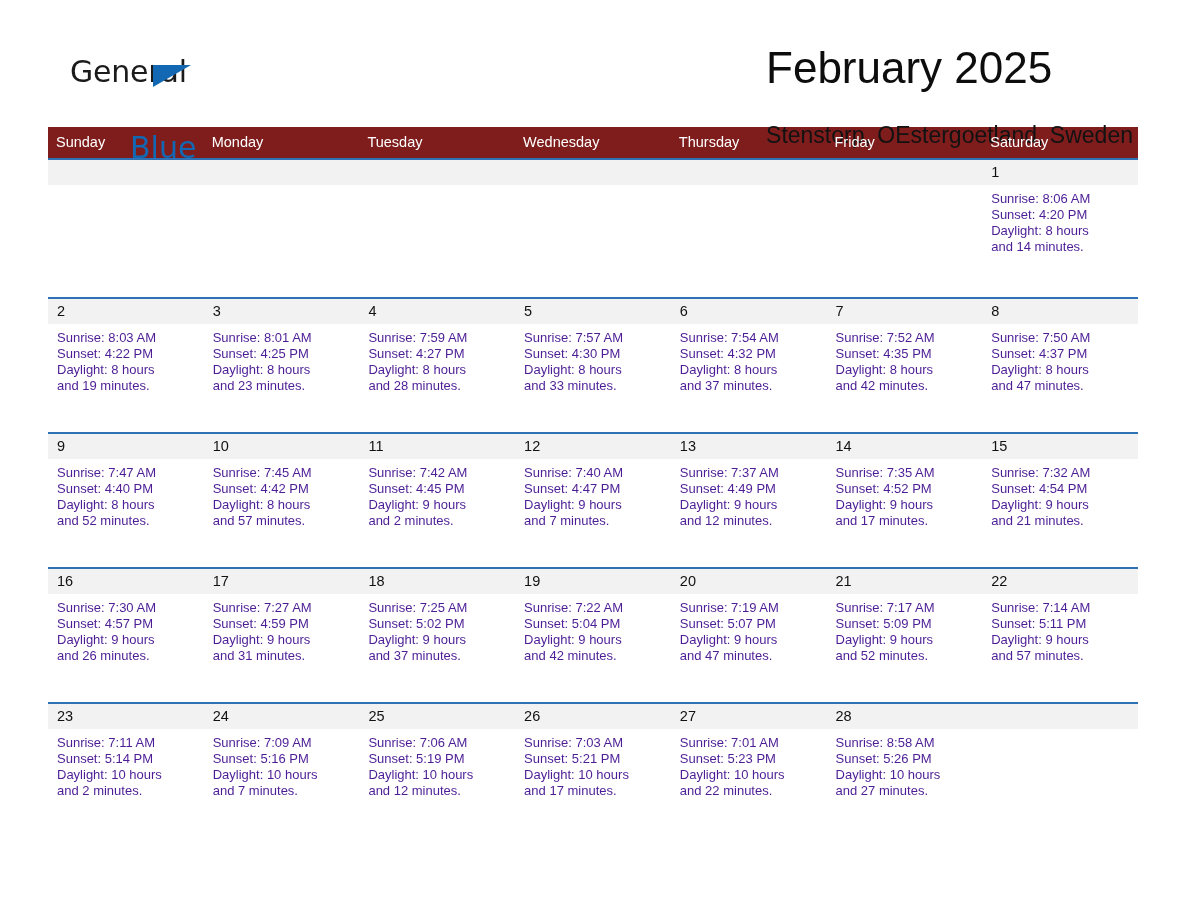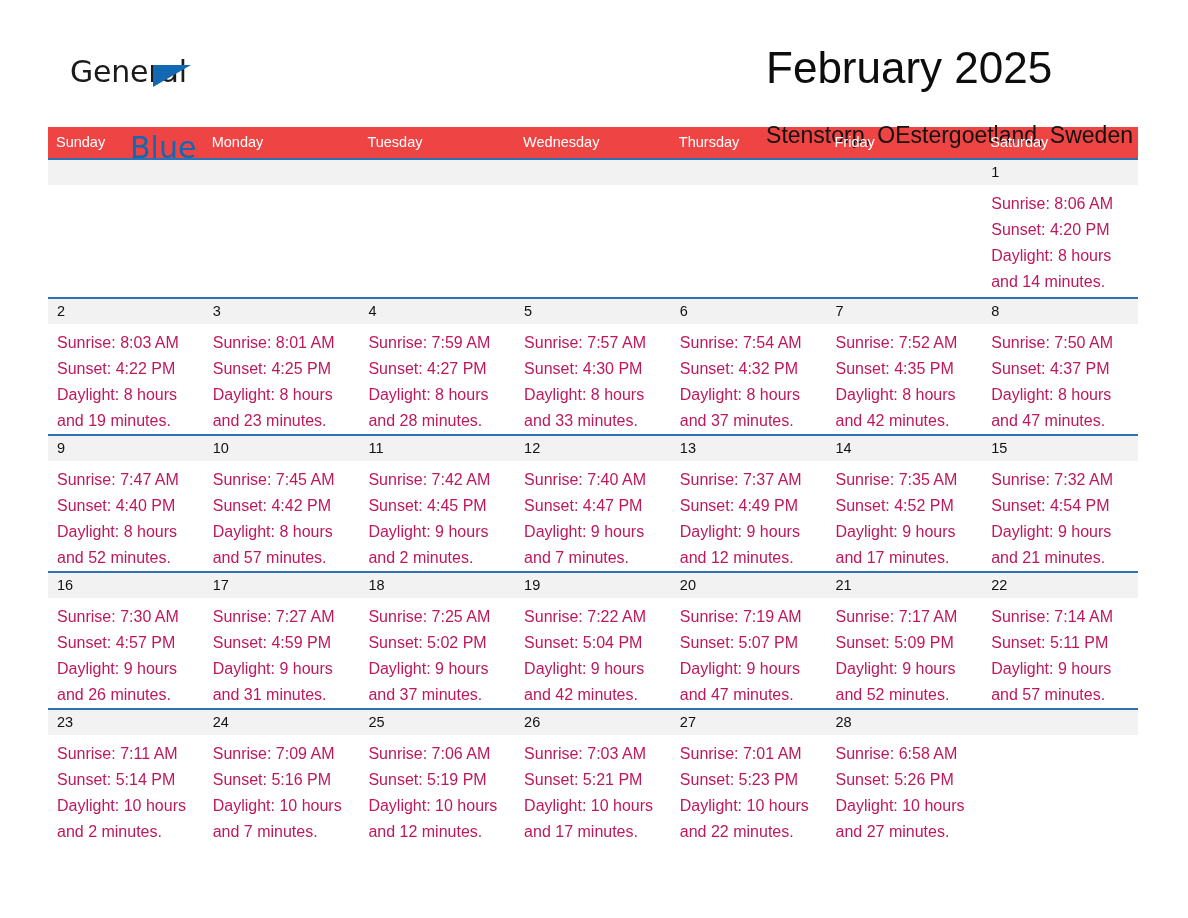--- a/index.html
+++ b/index.html
@@ -90,21 +90,21 @@
 
   
   .calendar {
     margin: 9px 50px 0 48px;
     width: 1090px;
     border-collapse: collapse;
     table-layout: fixed;
   }
 
   .calendar thead th {
-    background: #ef4444;
+    background: #7f1d1d;
     color: #ffffff;
     font-size: 14.5px;
     font-weight: 400;
     text-align: left;
     padding: 7px 0 8px 8px;
     height: 29px;
     border: none;
   }
 
   .calendar tbody td {
@@ -126,23 +126,23 @@
     padding: 4px 0 5px 9px;
     height: 25px;
     line-height: 16px;
   }
   .daynum.blank {
     color: transparent;
   }
 
   .cell-info {
     padding: 6px 6px 0 9px;
-    font-size: 16px;
-    line-height: 26px;
-    color: #be185d;
+    font-size: 13px;
+    line-height: 16px;
+    color: #4c1d95;
     white-space: pre-line;
   }
 
   
   .calendar tbody tr:first-child td { height: 139px; }
 </style>
 </head>
 <body>
 
 <div class="page">
@@ -392,21 +392,21 @@
           </td>
           <td>
             <div class="daynum">27</div>
             <div class="cell-info">Sunrise: 7:01 AM
 Sunset: 5:23 PM
 Daylight: 10 hours
 and 22 minutes.</div>
           </td>
           <td>
             <div class="daynum">28</div>
-            <div class="cell-info">Sunrise: 6:58 AM
+            <div class="cell-info">Sunrise: 8:58 AM
 Sunset: 5:26 PM
 Daylight: 10 hours
 and 27 minutes.</div>
           </td>
           <td class="empty">
             <div class="daynum blank"></div>
             <div class="cell-info"></div>
           </td>
         </tr>
       </tbody>

